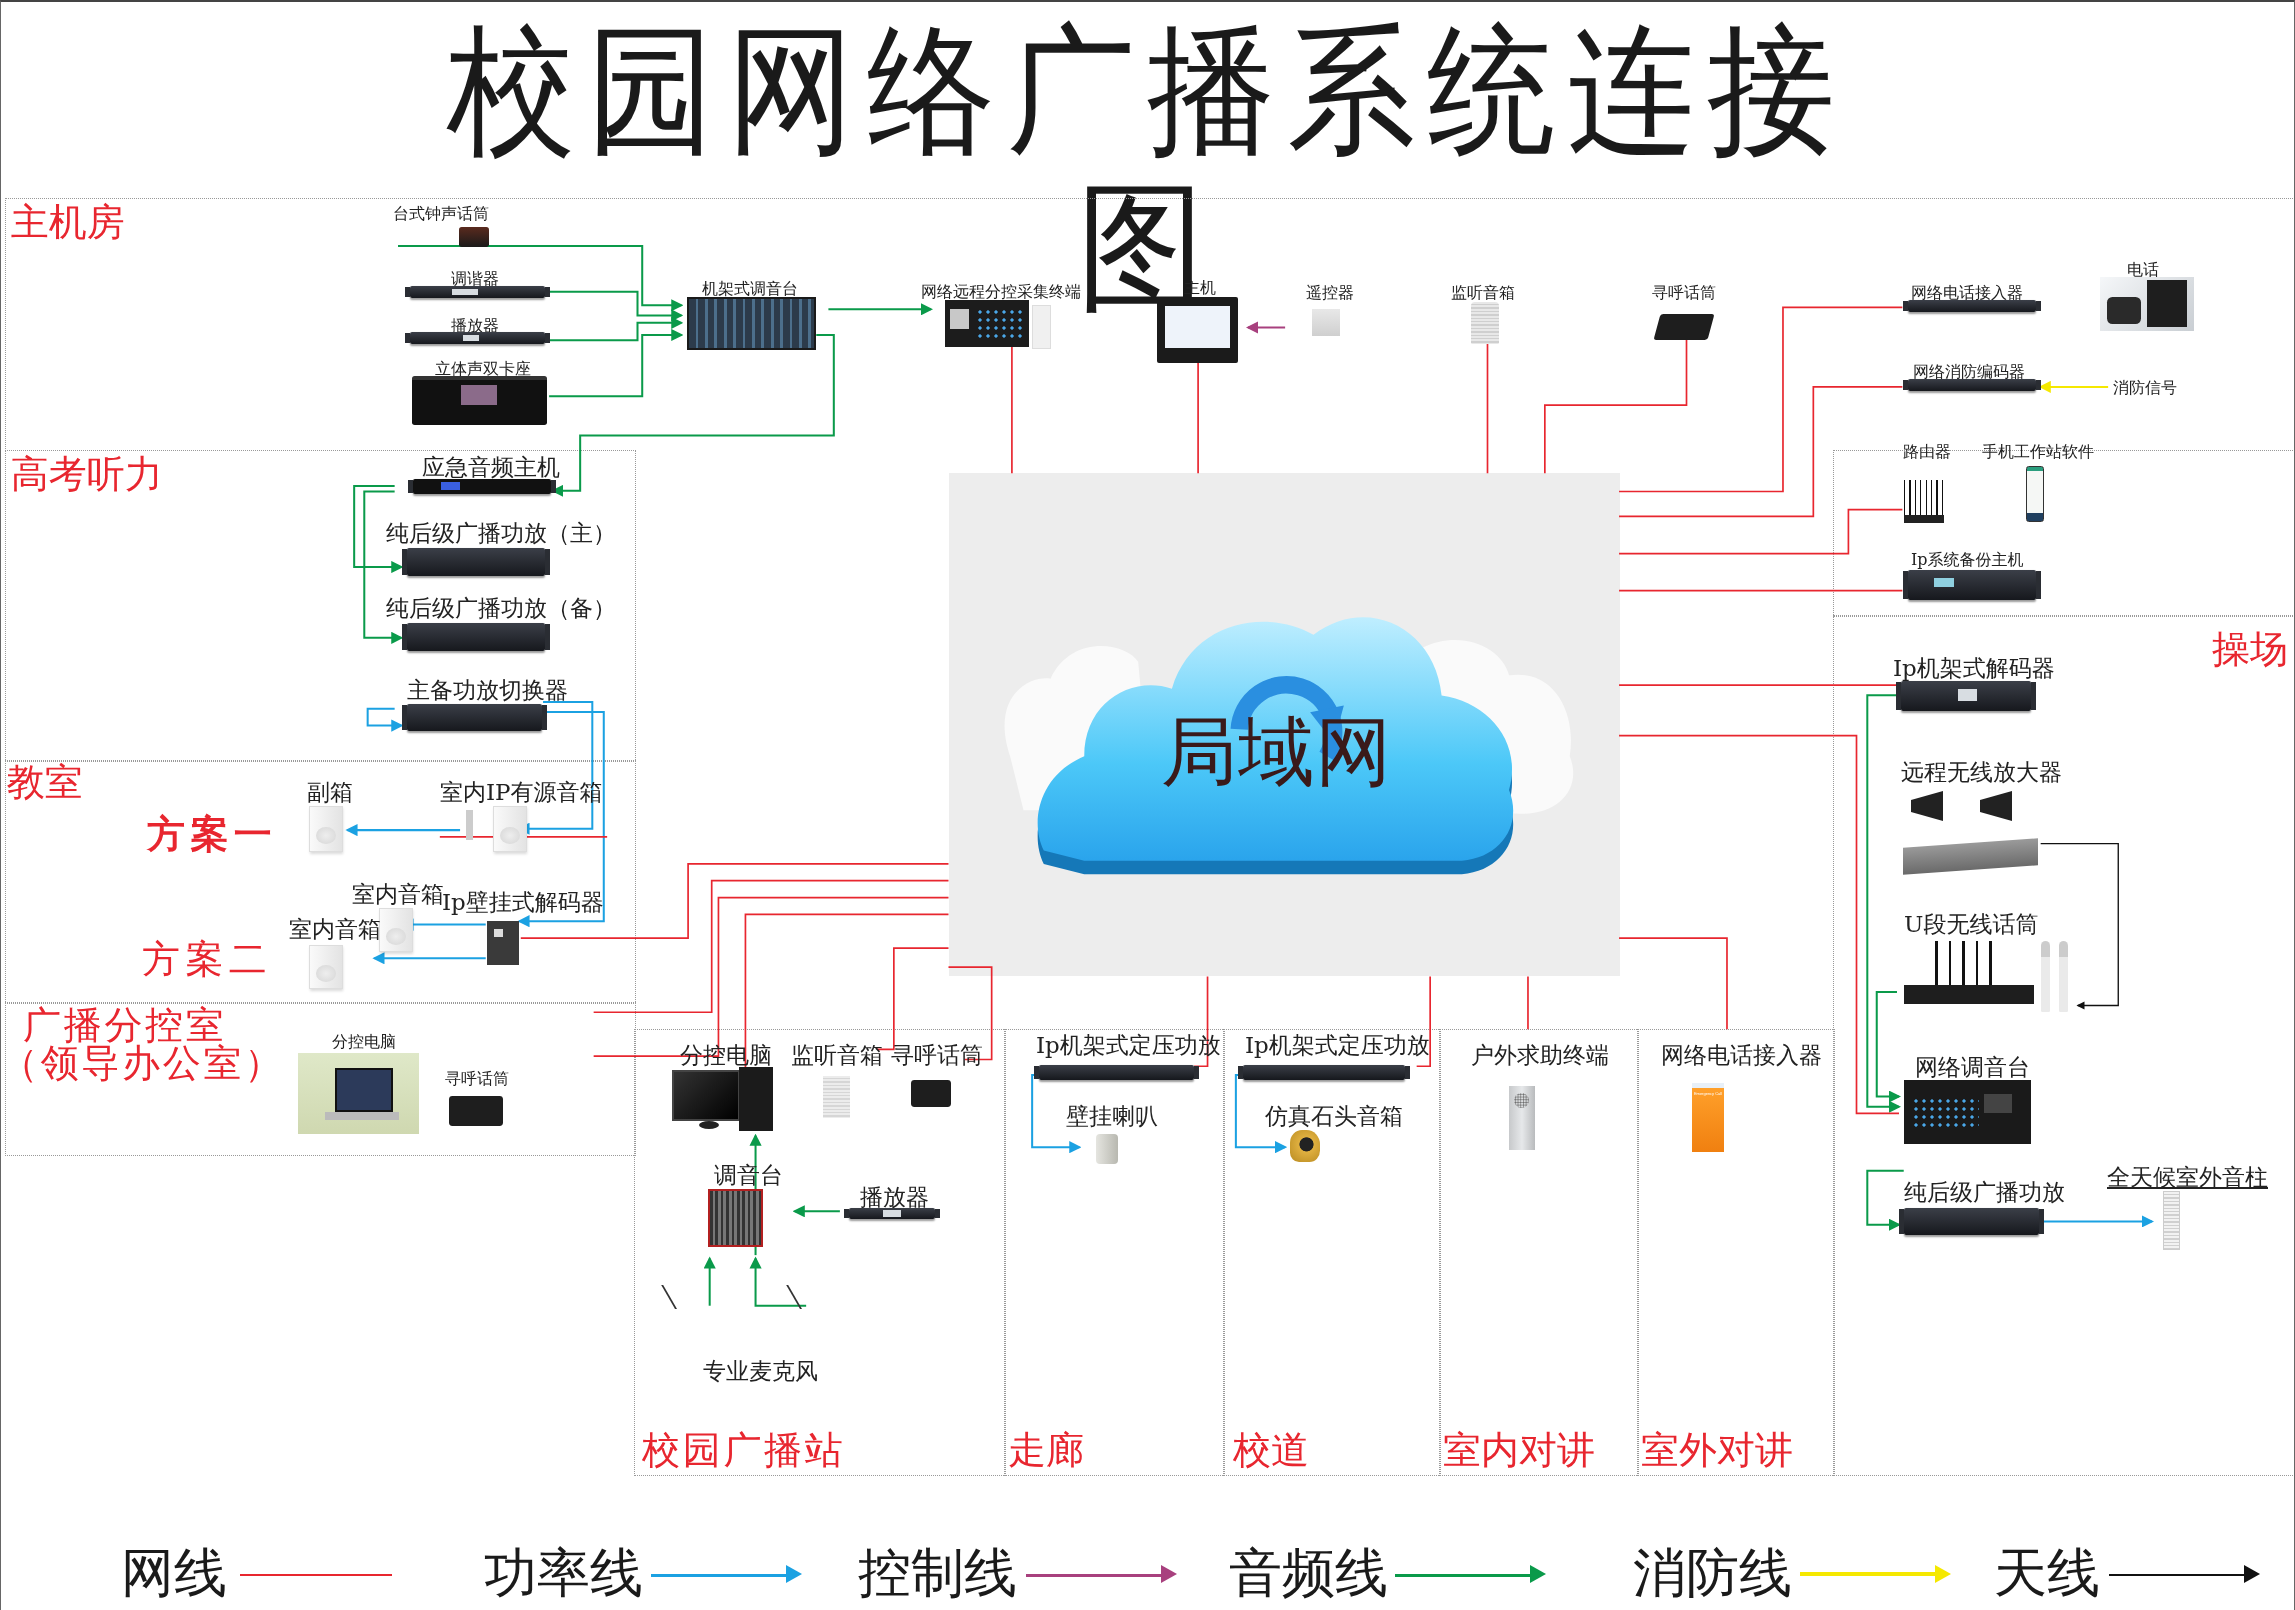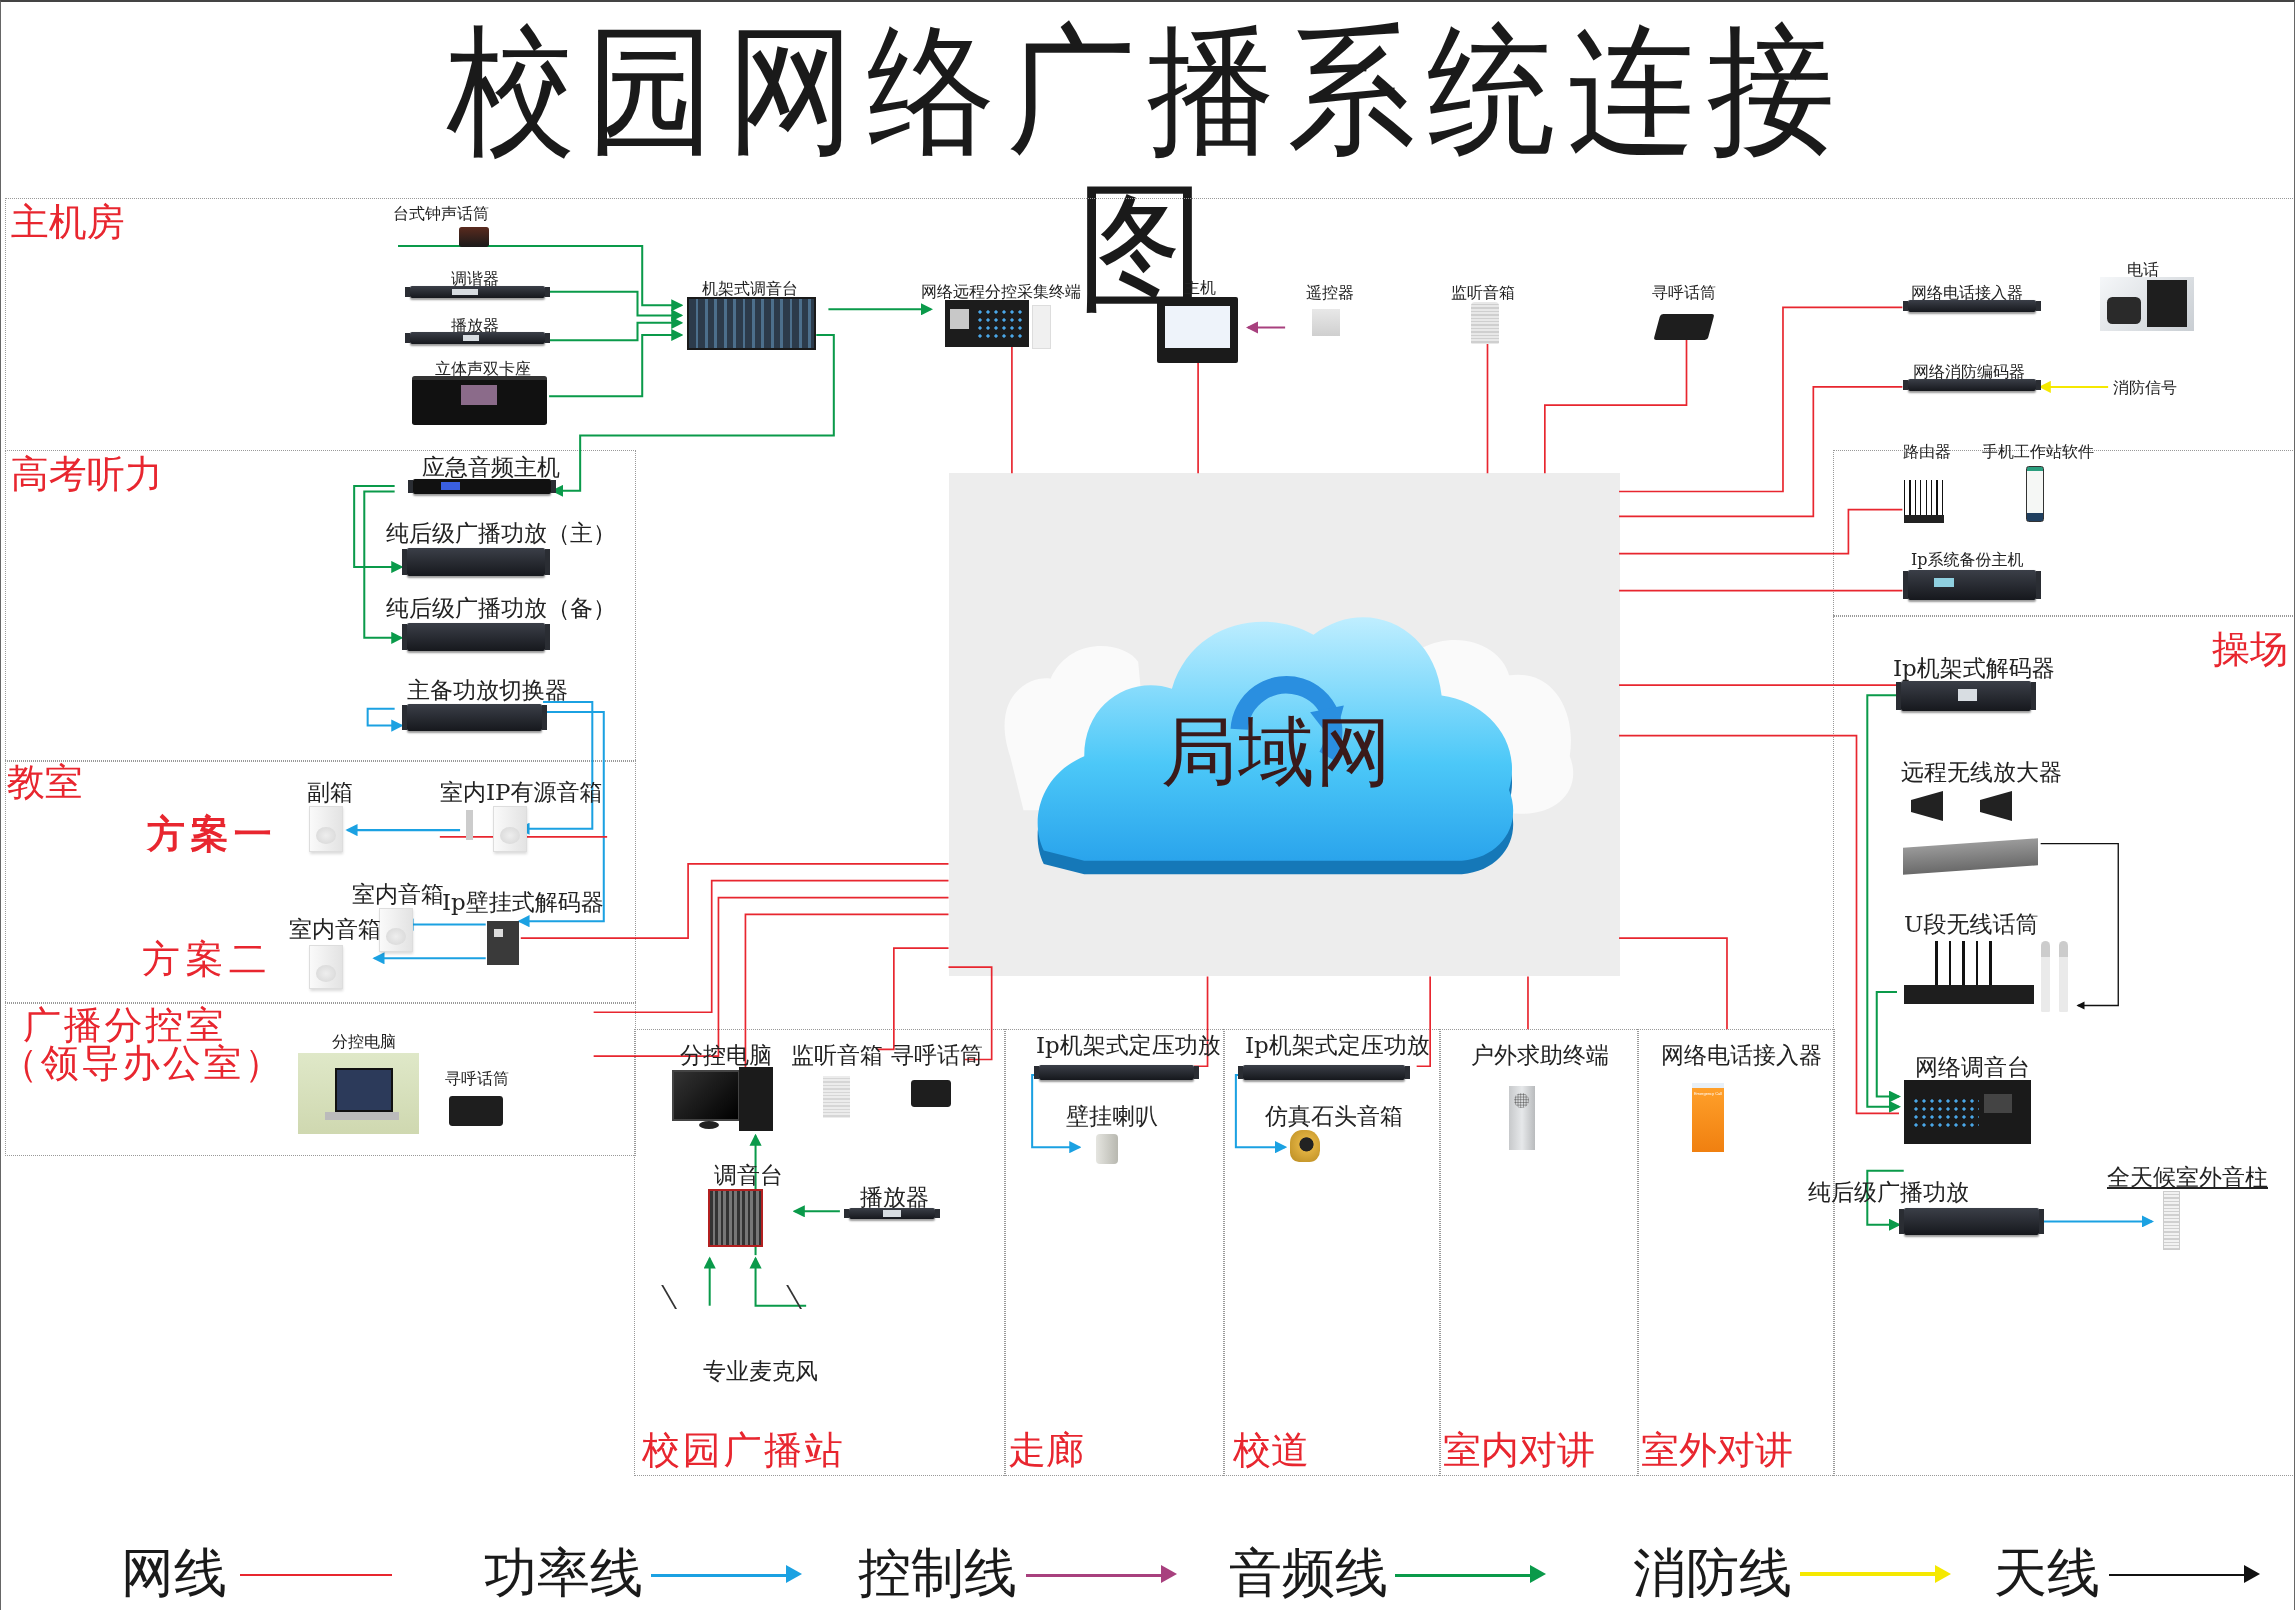--- a/index.html
+++ b/index.html
@@ -305,21 +305,21 @@
 <div class="lbl md" style="left:1904px;top:911px;">U段无线话筒</div>
 <div class="box" style="left:1904px;top:985px;width:130px;height:19px;background:#1e1e1e;"></div>
 <div class="box" style="left:1935px;top:941px;width:61px;height:44px;background:repeating-linear-gradient(90deg,#111 0 2.7px,transparent 2.7px 13.5px);"></div>
 <div class="box" style="left:2041px;top:941px;width:9.4px;height:71px;background:linear-gradient(#ccc 0 22%,#eaeaea 22%);border-radius:4.7px 4.7px 1.3px 1.3px;"></div>
 <div class="box" style="left:2059px;top:941px;width:9.4px;height:71px;background:linear-gradient(#ccc 0 22%,#eaeaea 22%);border-radius:4.7px 4.7px 1.3px 1.3px;"></div>
 <div class="lbl md" style="left:1915px;top:1054px;">网络调音台</div>
 <div class="box" style="left:1904px;top:1080px;width:127px;height:64px;background:#1a1a1a;">
     <div style="position:absolute;right:19px;top:13.5px;width:28px;height:19px;background:#444;"></div>
     <div style="position:absolute;left:8px;top:17px;width:67px;height:34px;background:radial-gradient(circle,#4aa7e8 1.3px,transparent 2px) 0 0/8px 8px;"></div>
   </div>
-<div class="lbl md" style="left:1808px;top:1179px;">纯后级广播功放</div>
+<div class="lbl md" style="left:1904px;top:1179px;">纯后级广播功放</div>
 <div class="rack" style="left:1904px;top:1208px;width:135px;height:27px;"></div>
 <div class="lbl md" style="left:2107px;top:1164px;text-decoration:underline;">全天候室外音柱</div>
 <div class="box" style="left:2163px;top:1191px;width:15px;height:57px;background:repeating-linear-gradient(#f2f2f2 0 2px,#d0d0d0 2px 3.4px);border:0.7px solid #ccc;"></div>
 
 <div>
   <div class="legend-item" style="left:121px;">网线</div>
   <div class="abs" style="left:240px;top:1574px;width:152px;height:2px;background:#e8262f;"></div>
 
   <div class="legend-item" style="left:484px;">功率线</div>
   <div class="abs" style="left:651px;top:1574px;width:135px;height:2.7px;background:#1ba1e2;"></div>

